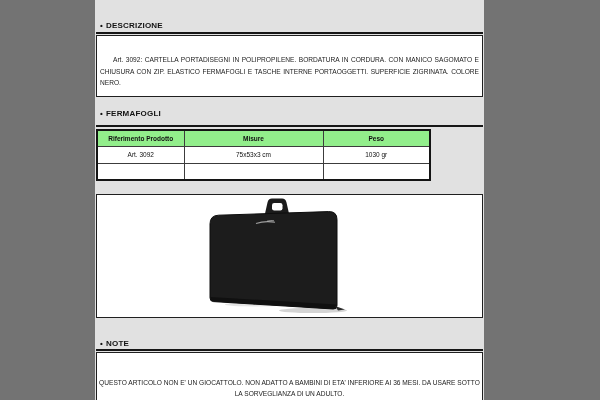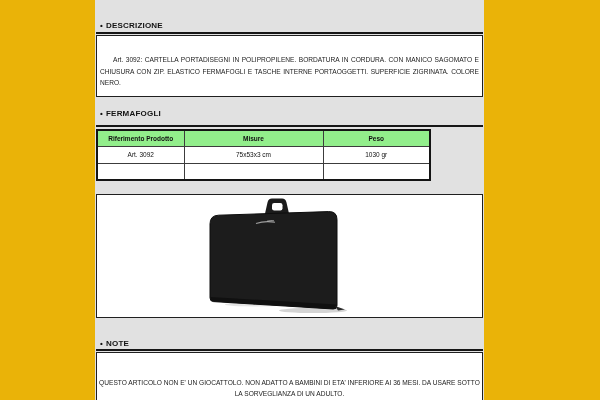--- a/index.html
+++ b/index.html
@@ -3,21 +3,21 @@
 <meta charset="utf-8">
 <style>
   * { box-sizing: border-box; margin: 0; padding: 0; }
   html, body {
     width: 600px; height: 400px;
     background: #ffffff;
     font-family: "Liberation Sans", sans-serif;
     overflow: hidden;
     position: relative;
   }
-  .canvas { position: absolute; left: 0; top: 0; width: 600px; height: 400px; background: #eab308; }
+  .canvas { position: absolute; left: 0; top: 0; width: 600px; height: 400px; background: #737373; }
 
   .page {
     position: absolute; left: 95px; top: 0;
     width: 389px; height: 400px;
     background: #e1e1e1;
     overflow: hidden;
   }
 
   .section-title {
     position: absolute;

